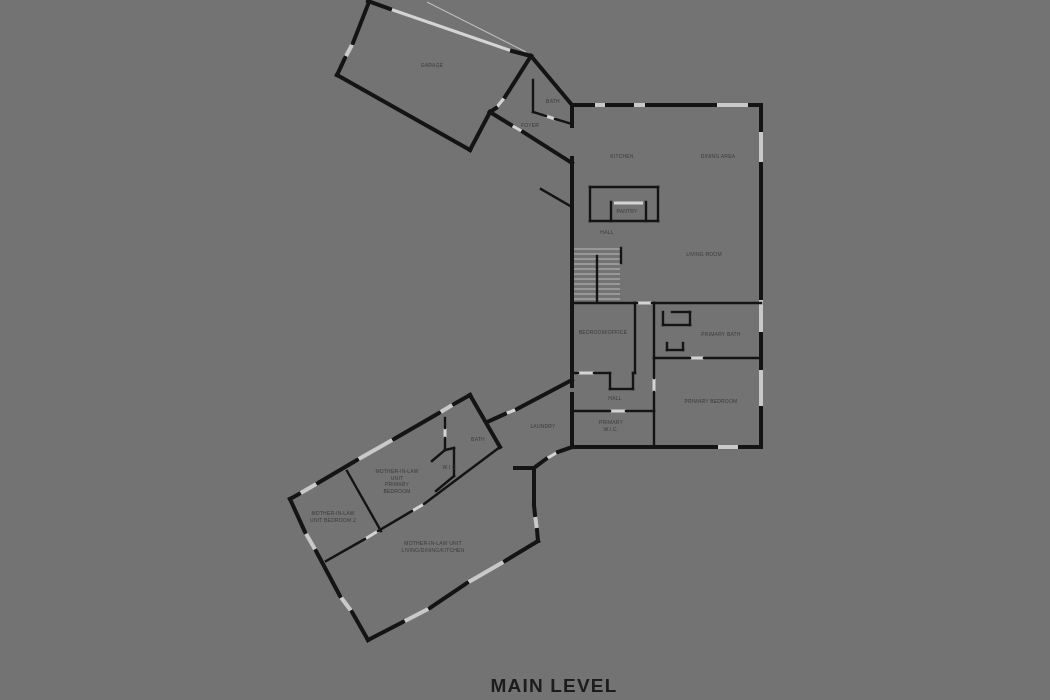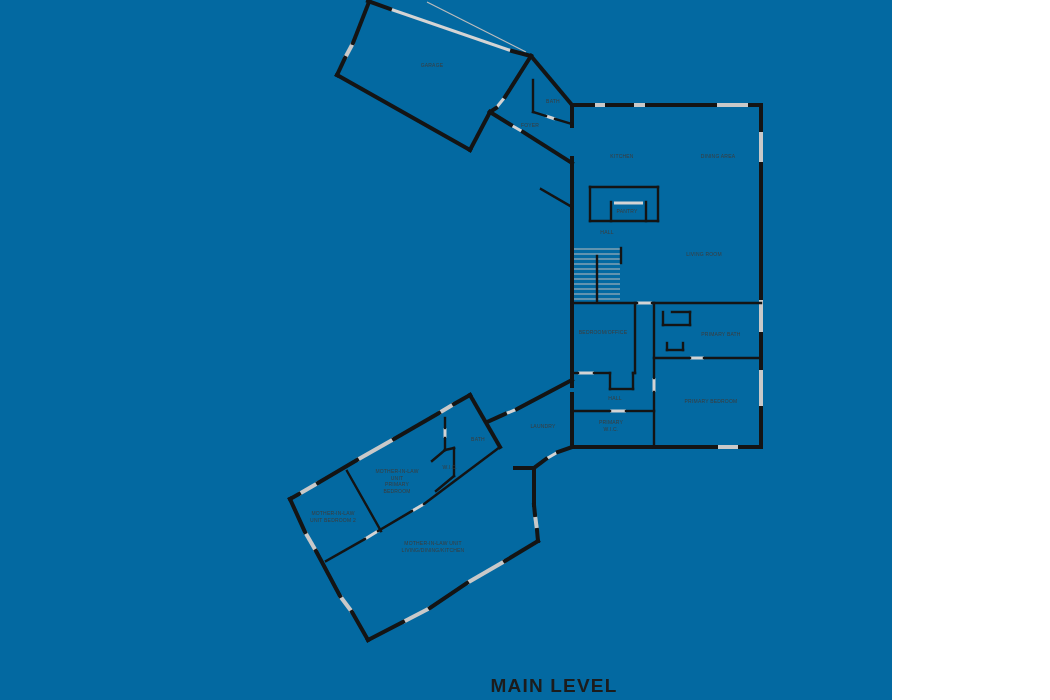--- a/index.html
+++ b/index.html
@@ -1,16 +1,16 @@
 <!DOCTYPE html>
 <html><head>
 <meta charset="utf-8">
 <style>
   html,body{margin:0;padding:0;background:#ffffff;width:1050px;height:700px;overflow:hidden;}
-  #stage{position:relative;width:892px;height:700px;background:#0369a1;}
+  #stage{position:relative;width:1050px;height:700px;background:#737373;}
   svg{position:absolute;left:0;top:0;}
   text{font-family:"Liberation Sans", sans-serif;}
   .room-label{font-size:5px;letter-spacing:.2px;fill:#3c3c3c;text-anchor:middle;}
   .plan-title{font-size:19px;font-weight:bold;letter-spacing:1.2px;fill:#1c1c1c;text-anchor:middle;}
   .wall-ext{stroke-width:4;stroke-linecap:square;fill:none;}
   .wall-int{stroke-width:2.4;stroke-linecap:square;fill:none;}
   .window-seg{stroke-width:4;stroke-linecap:butt;fill:none;}
   .door-seg{stroke-width:3;stroke-linecap:butt;fill:none;}
   .thin-seg{stroke-width:1.2;stroke-linecap:butt;fill:none;}
 </style>

